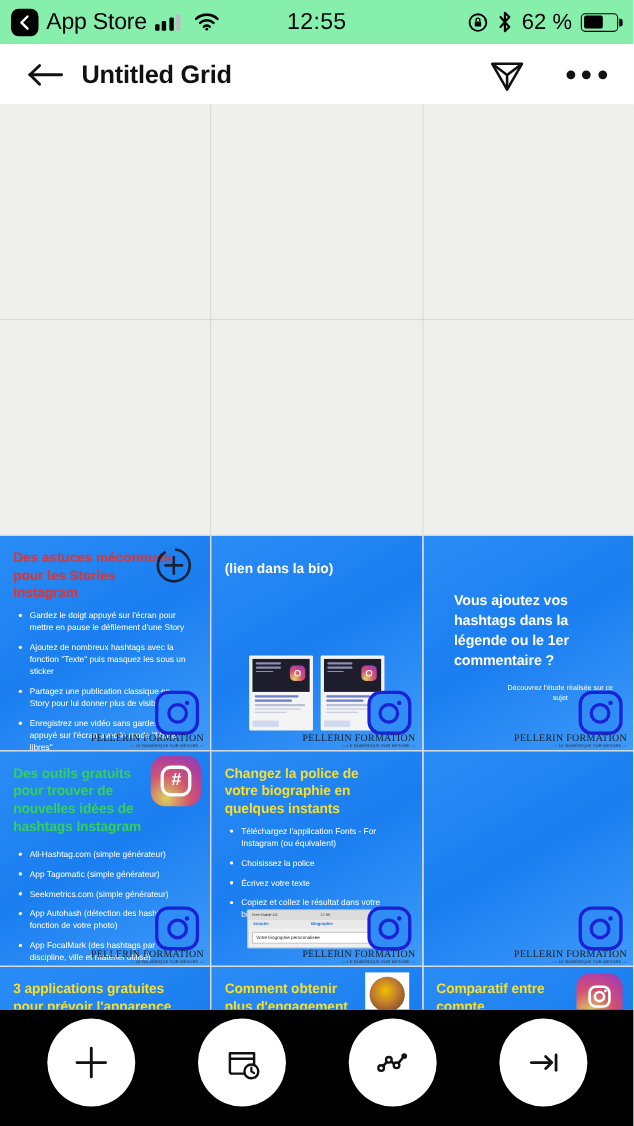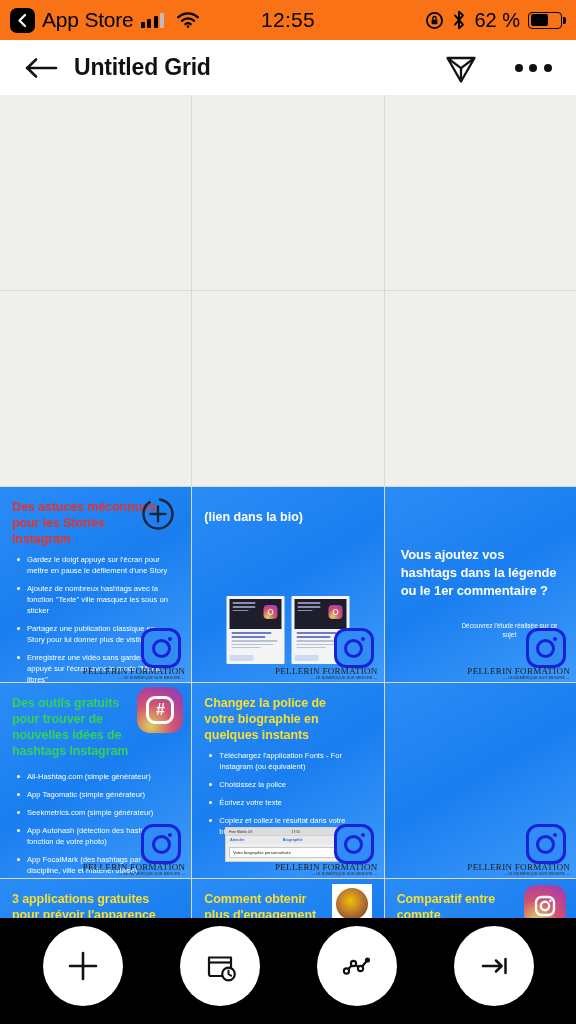--- a/index.html
+++ b/index.html
@@ -8,21 +8,21 @@
     background:#ffffff;
     font-family:"Liberation Sans","DejaVu Sans",sans-serif;
     -webkit-font-smoothing:antialiased;
   }
   #app{ position:relative; width:576px; height:1024px; background:#fff; }
 
   
   .statusbar{
     position:absolute; top:0; left:0; width:576px; height:40px;
     display:flex; align-items:center; padding:0 14px 0 10px;
-    background:#f97316; color:#000;
+    background:#86efac; color:#000;
   }
   .sb-left{ display:flex; align-items:center; gap:7px; }
   .sb-back-box{
     width:25px; height:25px; background:#000; border-radius:7px;
     display:flex; align-items:center; justify-content:center;
   }
   .sb-back-box svg{ display:block; }
   .sb-appname{ font-size:21px; font-weight:400; letter-spacing:-0.2px; color:#000; }
   .sb-bars{ display:flex; align-items:flex-end; gap:2.5px; height:15px; }
   .sb-bars i{ display:block; width:4px; background:#000; border-radius:1px; }
@@ -101,21 +101,21 @@
   .p-bullets li{
     position:relative; padding-left:11px; margin-bottom:7px;
     font-size:7.6px; line-height:1.45; color:#ffffff; font-weight:400;
     max-width:95%;
   }
   .p-bullets li:before{
     content:""; position:absolute; left:1px; top:4px; width:3px; height:3px;
     border-radius:50%; background:#fff;
   }
   .p-center{
-    position:absolute; left:0; right:0; top:46%; transform:translateY(-50%);
+    position:absolute; left:12px; right:0; top:46%; transform:translateY(-50%);
     padding:0 16px;
   }
   .p-center .p-title{ font-size:13px; line-height:1.4; max-width:100%; }
   .p-note{
     position:absolute; right:14px; bottom:42px; width:55%;
     font-size:6.5px; color:#ffffff; text-align:center; line-height:1.5;
   }
 
   
   .badge-plus{
@@ -326,21 +326,21 @@
       <div class="post">
         <div class="p-title t-red">Des astuces méconnues pour les Stories Instagram</div>
         <div class="badge-plus">
           <svg width="38" height="38" viewBox="0 0 38 38">
             <circle cx="19" cy="19" r="14.5" fill="none" stroke="#16243a" stroke-width="2.4" stroke-dasharray="60 9"></circle>
             <path d="M19 11.5 V26.5 M11.5 19 H26.5" stroke="#16243a" stroke-width="2.4" stroke-linecap="round"></path>
           </svg>
         </div>
         <ul class="p-bullets">
           <li>Gardez le doigt appuyé sur l'écran pour mettre en pause le défilement d'une Story</li>
-          <li>Ajoutez de nombreux hashtags avec la fonction "Texte" ville masquez les sous un sticker</li>
+          <li>Ajoutez de nombreux hashtags avec la fonction "Texte" puis masquez les sous un sticker</li>
           <li>Partagez une publication classique en Story pour lui donner plus de visibilité</li>
           <li>Enregistrez une vidéo sans garder le doigt appuyé sur l'écran avec le mode "Mains libres"</li>
         </ul>
         <div class="ig-mark">
             <span class="ring"></span>
             <span class="dot"></span>
           </div>
         <div class="wm">
           <div class="wm1">PELLERIN FORMATION</div>
           <div class="wm2">— LE NUMÉRIQUE SUR MESURE —</div>

